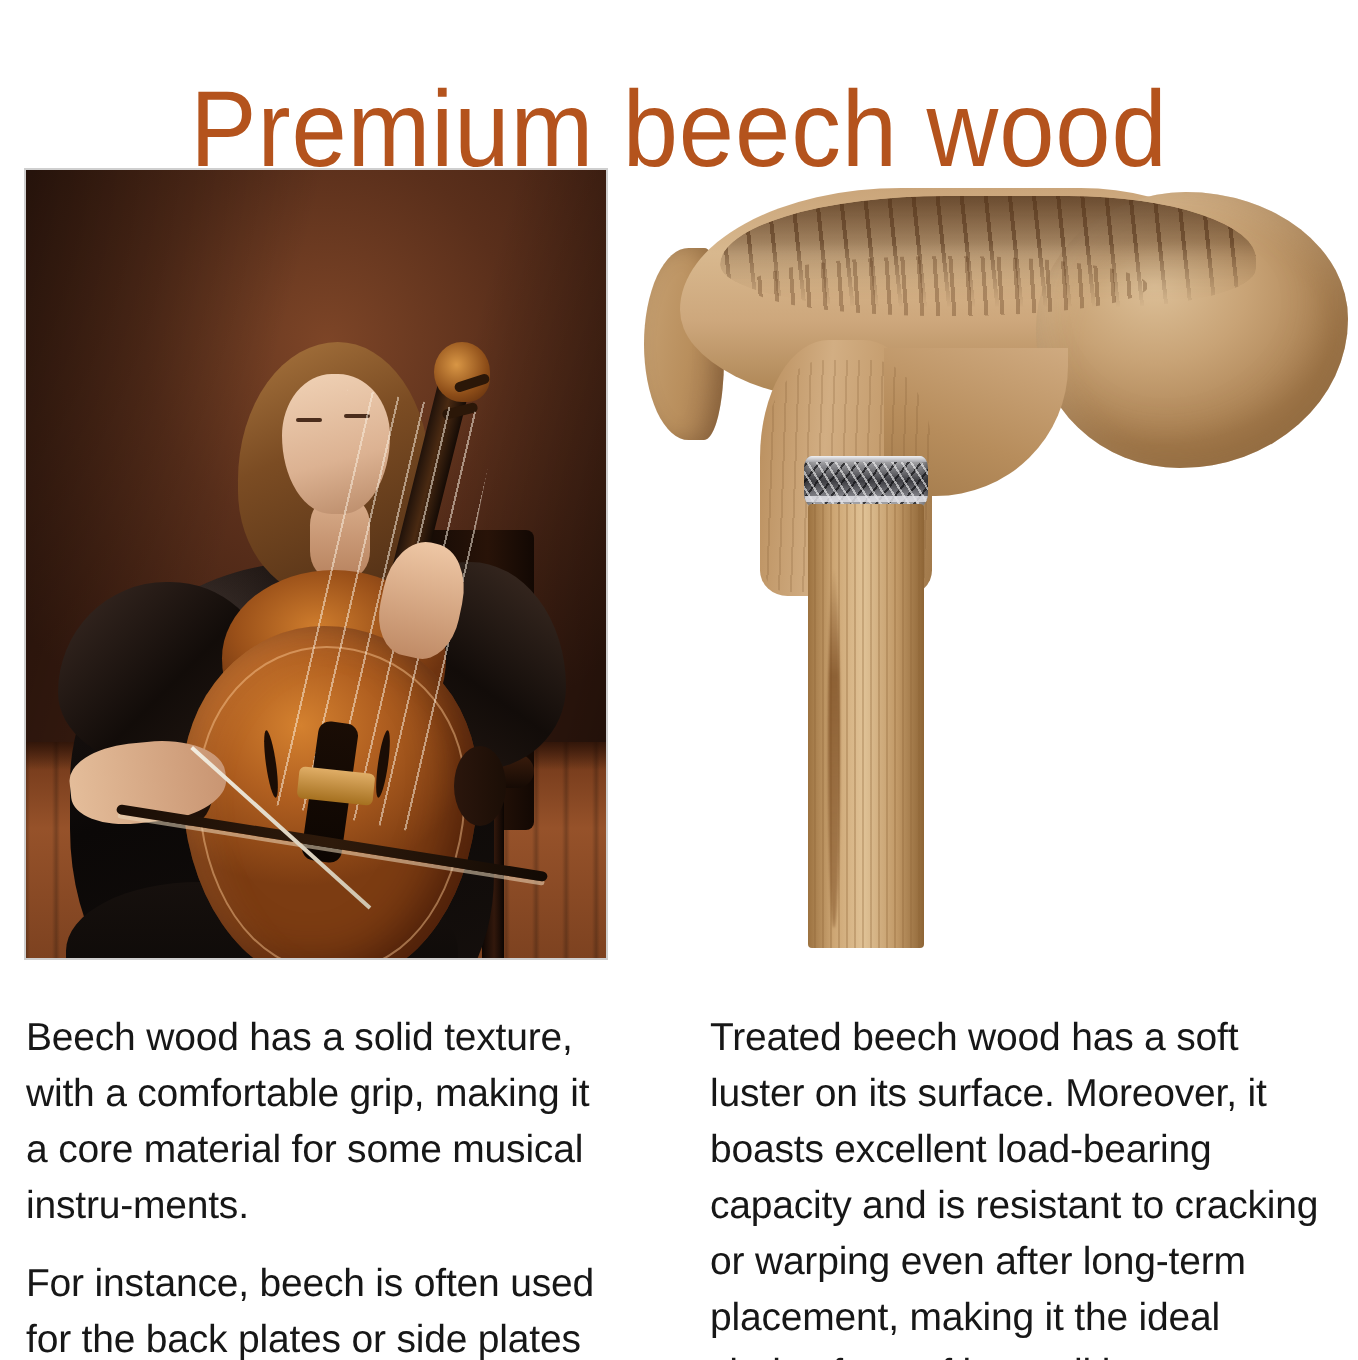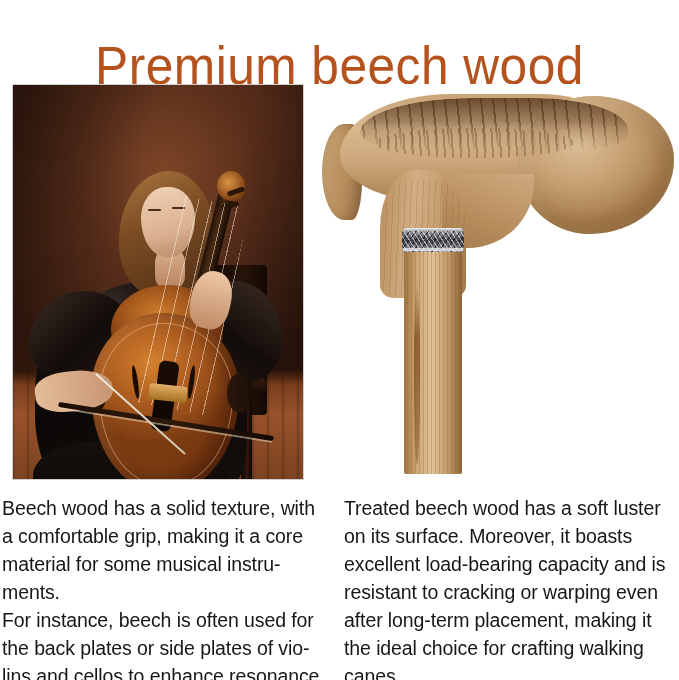--- a/index.html
+++ b/index.html
@@ -449,21 +449,21 @@
   .text-col {
     position: absolute;
     font-size: 19.5px;
     line-height: 28px;
     color: #171717;
     font-family: "Liberation Sans", sans-serif;
     letter-spacing: -0.1px;
   }
   .text-left  { left: 2px;   top: 494px; width: 318px; }
   .text-right { left: 344px; top: 494px; width: 332px; }
-  .text-col p { margin: 0; }
+  .text-col p { margin: 11px; }
 </style>
 </head>
 <body>
 
 <h1 class="title">Premium beech wood</h1>
 
 <div class="photo-left">
   <div class="pl-backdrop"></div>
   <div class="pl-floor"></div>
   <div class="pl-chair-back"></div>

